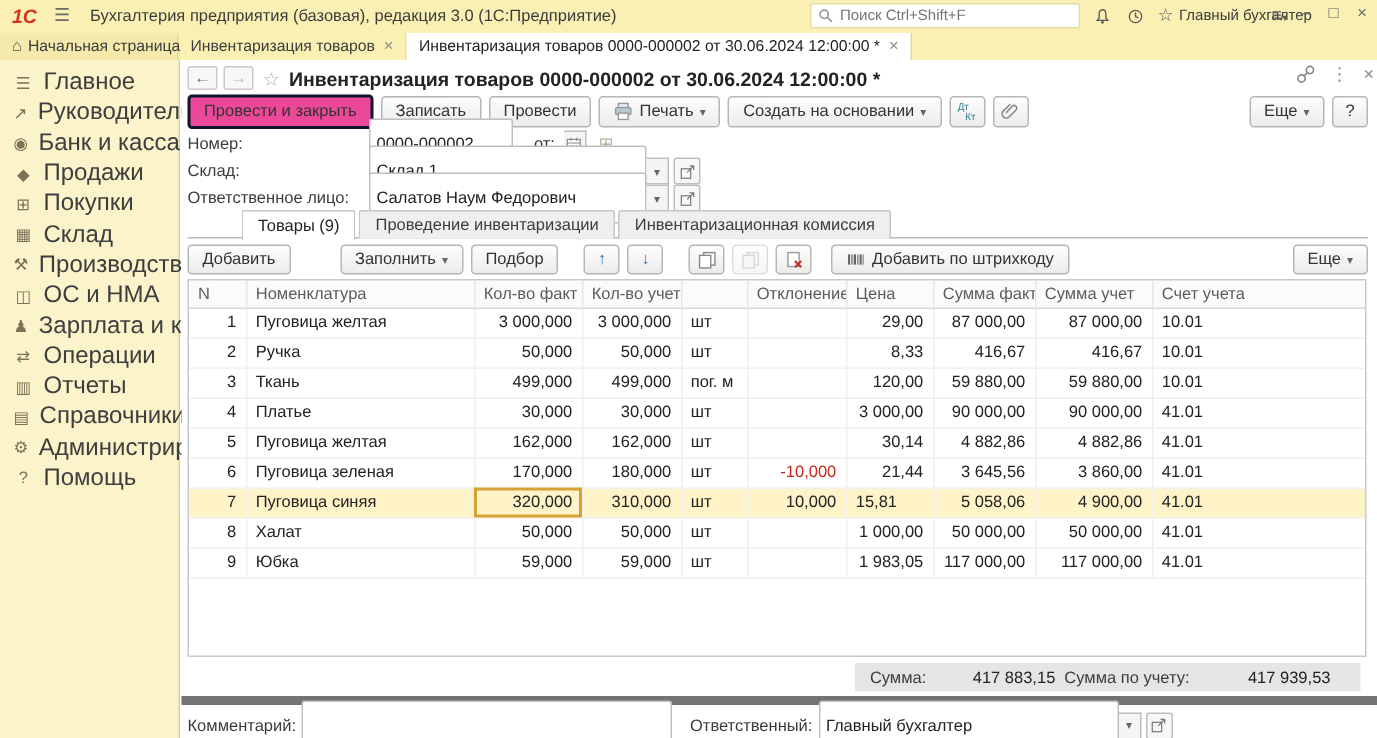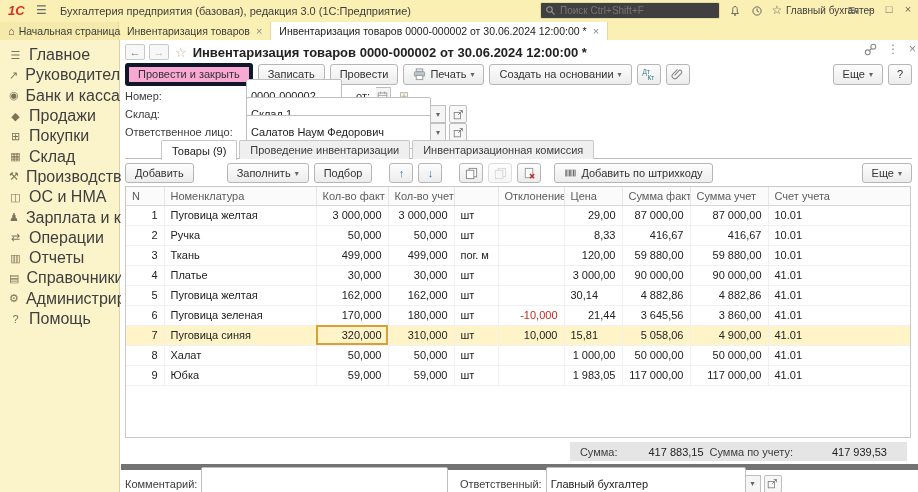--- a/index.html
+++ b/index.html
@@ -4,21 +4,21 @@
 <style>
   * { box-sizing: border-box; margin: 0; padding: 0; }
   html,body { width: 918px; height: 492px; overflow: hidden; }
   body { font-family: "Liberation Sans", sans-serif; font-size: 11px; color: #333; background: #fff; position: relative; }
 
   
   #topbar { position:absolute; top:0; left:0; width:918px; height:22px; background:#FBF0B4; display:flex; align-items:center; }
   .logo { position:absolute; left:8px; top:3px; color:#D6331F; font-weight:bold; font-style:italic; font-size:13px; }
   .ham { position:absolute; left:36px; top:3px; font-size:12px; color:#6b6b6b; cursor:pointer; }
   .win-title { position:absolute; left:60px; top:5px; font-size:11px; color:#3c3c3c; white-space:nowrap; }
-  .search { position:absolute; left:540px; top:2px; width:180px; height:17px; background:#404040; border:1px solid #E7DCA4; border-radius:2px; display:flex; align-items:center; padding:0 4px; gap:4px; }
+  .search { position:absolute; left:540px; top:2px; width:180px; height:17px; background:#ffffff; border:1px solid #E7DCA4; border-radius:2px; display:flex; align-items:center; padding:0 4px; gap:4px; }
   .search input { border:none; background:transparent; outline:none; font-family:"Liberation Sans",sans-serif; font-size:10px; color:#8a8a8a; width:150px; }
   .tb-ic { position:absolute; top:3px; width:18px; text-align:center; color:#5a5a5a; font-size:12px; cursor:pointer; }
   .user-name { position:absolute; left:786px; top:5px; font-size:10px; color:#3c3c3c; }
   .winbtn { position:absolute; top:3px; width:16px; text-align:center; color:#666; font-size:11px; cursor:pointer; }
 
   
   #tabbar { position:absolute; top:22px; left:0; width:918px; height:18px; background:#FBF0B4; display:flex; }
   .wtab { display:flex; align-items:center; gap:4px; padding:0 8px; border-right:1px solid #E4D89C; font-size:10.5px; color:#3c3c3c; white-space:nowrap; cursor:pointer; }
   .wtab.home { background:#F5E9AB; width:119px; }
   .wtab.active { background:#fff; color:#222; }
@@ -36,21 +36,21 @@
 
   .doc-header { position:absolute; top:2px; left:4px; right:6px; height:20px; display:flex; align-items:center; gap:4px; }
   .nav-btn { width:20px; height:16px; border:1px solid #C9C9C9; border-radius:2px; background:#F7F7F7; color:#777; font-size:11px; line-height:14px; text-align:center; cursor:pointer; }
   .fav-star { color:#b9b39a; font-size:13px; margin:0 2px; cursor:pointer; }
   .doc-title { font-size:13px; font-weight:bold; color:#222; white-space:nowrap; overflow:hidden; }
   .hdr-right { position:absolute; right:2px; top:2px; display:flex; gap:10px; align-items:center; }
   .hdr-ic { color:#8a8a8a; font-size:12px; cursor:pointer; }
 
   .doc-toolbar { position:absolute; top:22px; left:4px; right:6px; height:24px; display:flex; align-items:center; gap:5px; }
   .btn { display:inline-flex; align-items:center; gap:4px; height:21px; padding:0 9px; background:linear-gradient(#FDFDFD,#ECECEC); border:1px solid #B6B6B6; border-radius:3px; font-family:"Liberation Sans",sans-serif; font-size:11px; color:#333; cursor:pointer; white-space:nowrap; }
-  .btn.primary { background:#f9a8d4; border:4px solid #0f172a; font-weight:normal; height:23px; }
+  .btn.primary { background:#ec4899; border:2px solid #0f172a; font-weight:normal; height:23px; }
   .btn.iconbtn { padding:0 4px; width:24px; justify-content:center; }
   .caret { font-size:8px; color:#666; }
   .tb-right { margin-left:auto; display:flex; gap:5px; }
 
   .field-row { position:absolute; left:4px; right:6px; height:18px; display:flex; align-items:center; }
   .f-label { width:121px; color:#3c3c3c; }
   .f-input { height:18px; border:1px solid #BFBFBF; border-radius:2px; padding:16px 4px; font-family:"Liberation Sans",sans-serif; font-size:11px; color:#222; background:#fff; outline:none; }
   .dd-btn { height:18px; width:15px; border:1px solid #BFBFBF; border-left:none; background:#F5F5F5; color:#666; font-size:8px; display:flex; align-items:center; justify-content:center; cursor:pointer; }
   .lnk-btn { height:18px; width:18px; border:1px solid #BFBFBF; border-radius:2px; background:#F7F7F7; display:flex; align-items:center; justify-content:center; margin-left:3px; cursor:pointer; }
 
@@ -446,21 +446,21 @@
             <td style="text-align: right;">90 000,00</td>
             <td style="text-align: left;">41.01</td>
           </tr>
           <tr>
             <td style="text-align: right;">5</td>
             <td style="text-align: left;">Пуговица желтая</td>
             <td style="text-align: right;">162,000</td>
             <td style="text-align: right;">162,000</td>
             <td style="text-align: left;">шт</td>
             <td style="text-align: right;"></td>
-            <td style="text-align: left;">30,14</td>
+            <td style="text-align: right;">30,14</td>
             <td style="text-align: right;">4 882,86</td>
             <td style="text-align: right;">4 882,86</td>
             <td style="text-align: left;">41.01</td>
           </tr>
           <tr>
             <td style="text-align: right;">6</td>
             <td style="text-align: left;">Пуговица зеленая</td>
             <td style="text-align: right;">170,000</td>
             <td style="text-align: right;">180,000</td>
             <td style="text-align: left;">шт</td>

